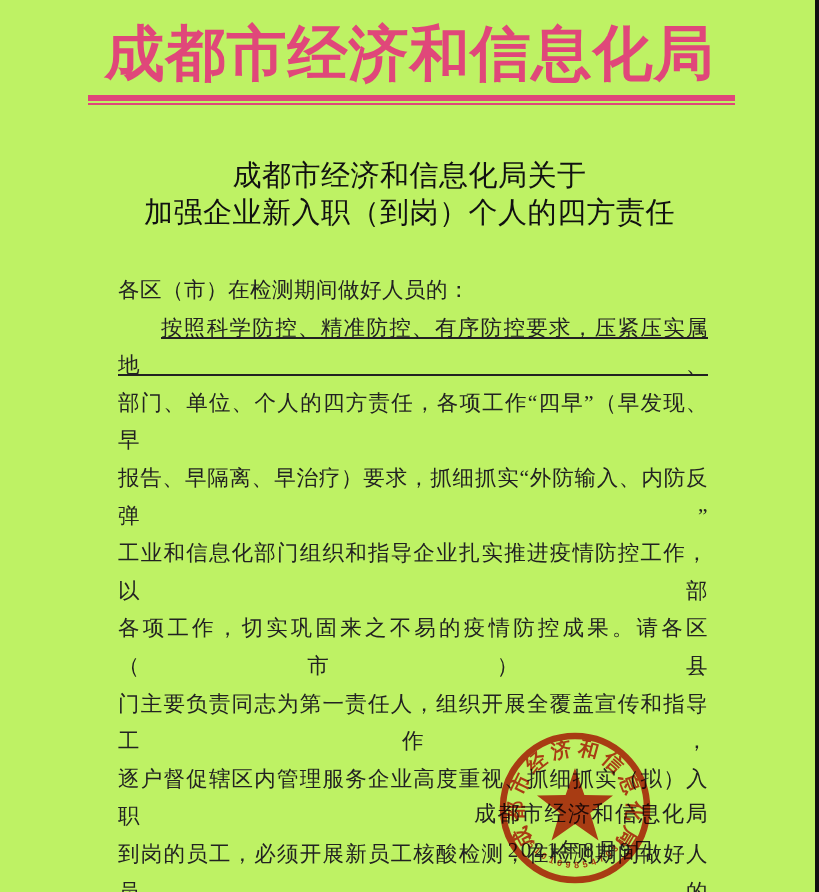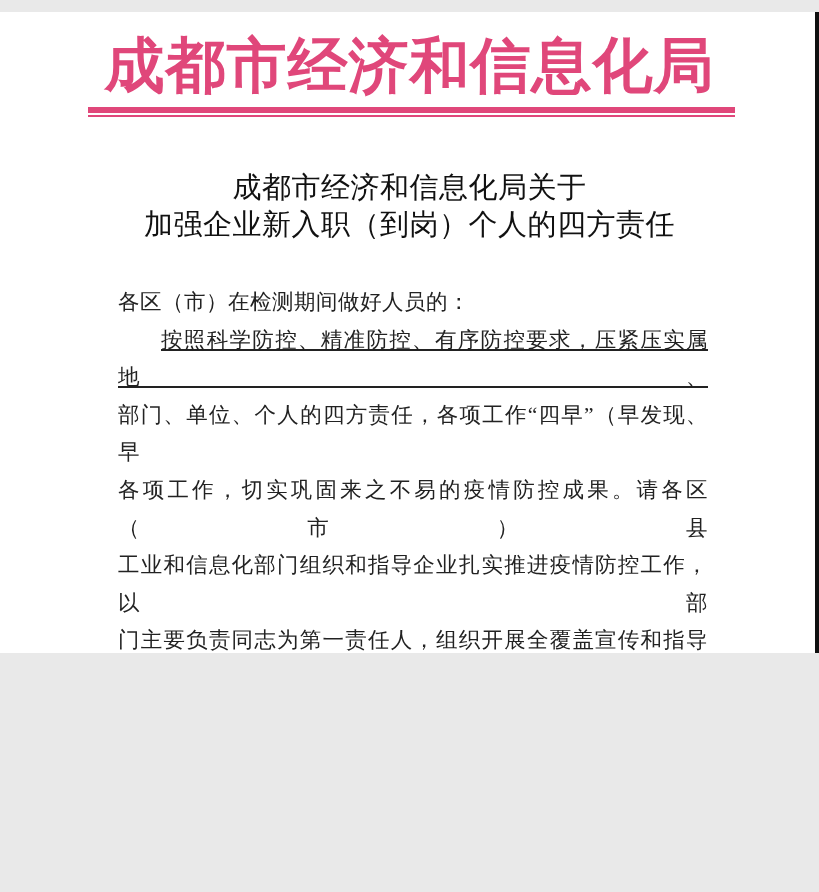--- a/index.html
+++ b/index.html
@@ -1,22 +1,22 @@
 <!DOCTYPE html>
 <html><head>
 <meta charset="utf-8">
 <style>
   * { margin: 0; padding: 0; box-sizing: border-box; }
   html,body { background:#e9e9e9; }
   .page {
     position: relative;
     width: 819px;
-    height: 641px;
-    margin: 12px auto;
-    background: #ffffff;
+    height: 892px;
+    margin: 0 auto;
+    background: #bef264;
     overflow: hidden;
     font-family: "Liberation Serif", "DejaVu Serif", serif;
     color: #1c1c1c;
   }
   
   .scan-edge {
     position: absolute; top: 0; right: 0;
     width: 4px; height: 100%;
     background: #101010;
   }
@@ -113,22 +113,23 @@
 
   <div class="doc-title">
     <div>成都市经济和信息化局关于</div>
     <div>加强企业新入职（到岗）个人的四方责任</div>
   </div>
 
   <div class="body-text">
     <div class="line lline">各区（市）在检测期间做好人员的：</div>
     <div class="line jline indent">按照科学防控、精准防控、有序防控要求，压紧压实属地、</div>
     <div class="line jline">部门、单位、个人的四方责任，各项工作“四早”（早发现、早</div>
+    <div class="line jline">报告、早隔离、早治疗）要求，抓细抓实“外防输入、内防反弹”</div>
+    <div class="line jline">工业和信息化部门组织和指导企业扎实推进疫情防控工作，以部</div>
     <div class="line jline">各项工作，切实巩固来之不易的疫情防控成果。请各区（市）县</div>
-    <div class="line jline">工业和信息化部门组织和指导企业扎实推进疫情防控工作，以部</div>
     <div class="line jline">门主要负责同志为第一责任人，组织开展全覆盖宣传和指导工作，</div>
     <div class="line jline">逐户督促辖区内管理服务企业高度重视、抓细抓实（拟）入职</div>
     <div class="line jline">到岗的员工，必须开展新员工核酸检测，在检测期间做好人员的</div>
 
   </div>
 
   <div class="sig-agency">成都市经济和信息化局</div>
 
   <div class="sig-date">2021年8月9日</div>
 

